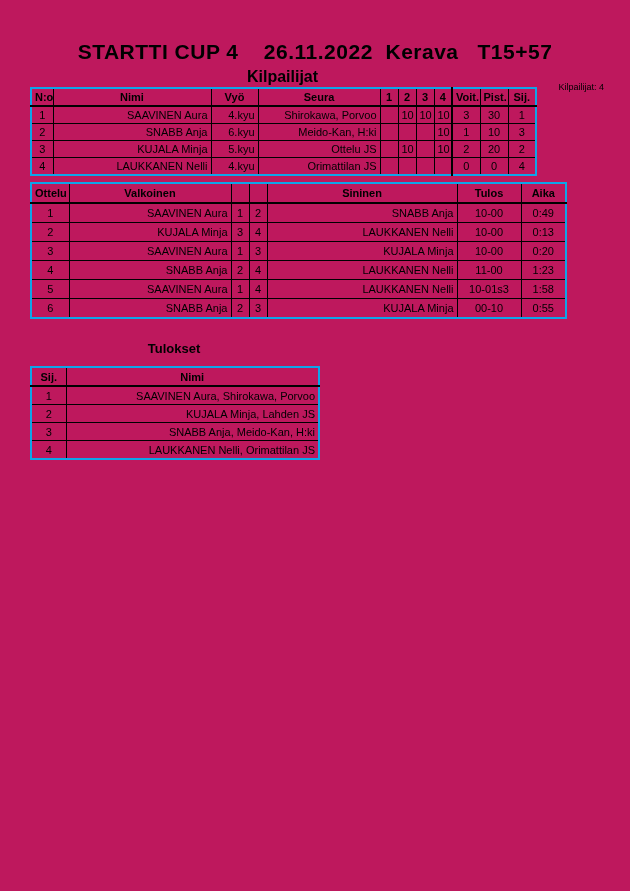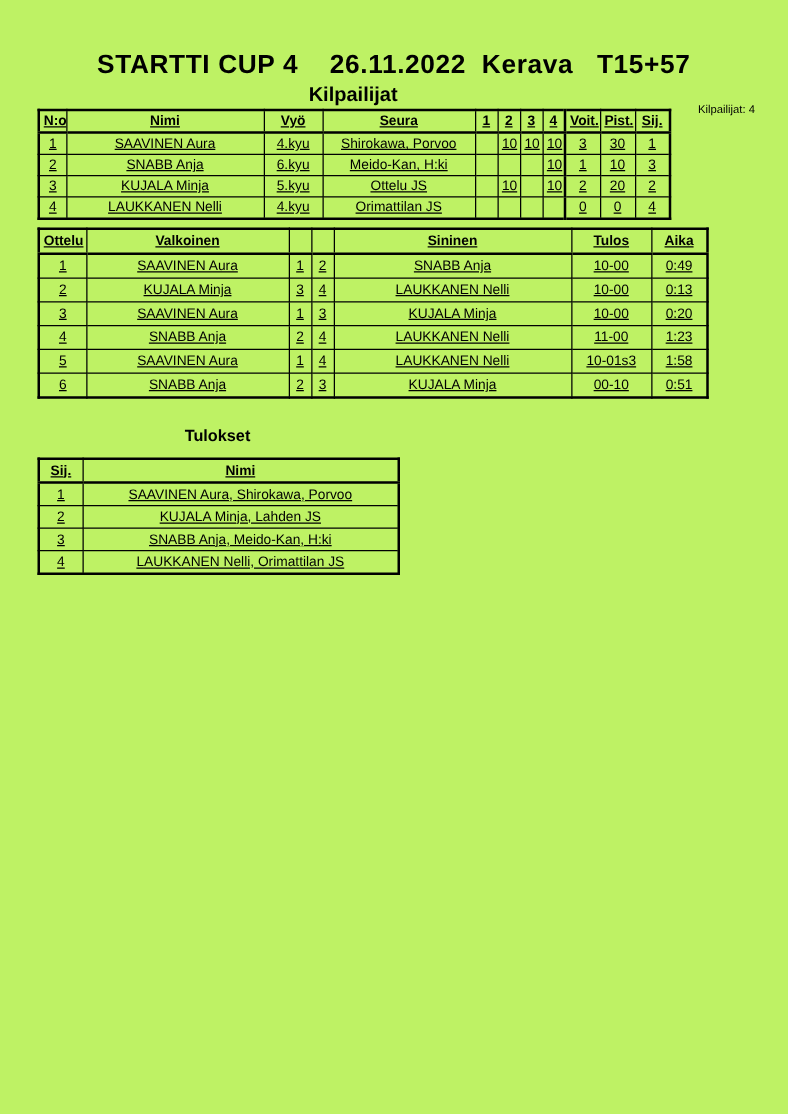--- a/index.html
+++ b/index.html
@@ -1,20 +1,20 @@
 <!DOCTYPE html>
 <html><head>
 <meta charset="utf-8">
 <style>
   html, body { margin: 0; padding: 0; background: #ffffff; }
   .page {
     position: relative;
     width: 630px;
     height: 891px;
-    background: #bef264;
+    background: #be185d;
     font-family: "Liberation Sans", sans-serif;
     color: #000;
     overflow: hidden;
   }
   .title {
     margin: 0;
     padding-top: 40px;
     text-align: center;
     font-size: 21px;
     font-weight: bold;
@@ -33,30 +33,30 @@
     border-collapse: collapse;
     table-layout: fixed;
     font-size: 11px;
   }
   th, td {
     border: 1px solid #000;
     padding: 0 3px;
     overflow: hidden;
     white-space: nowrap;
   }
-  table { border: 2px solid #000000; text-decoration: underline; }
+  table { border: 2px solid #0ea5e9; }
   thead th { border-bottom: 2px solid #000; font-weight: bold; }
   .t1 { margin: 3px 0 0 30px; width: 505px; }
   .t1 td, .t1 th { height: 16px; }
   .t2 { margin: 6px 12px 0 30px; width: 535px; }
   .t2 td, .t2 th { height: 18px; }
   .t3 { margin: 7px 0 0 30px; width: 288px; }
   .t3 td, .t3 th { height: 17px; }
   .c { text-align: center; }
-  .l { text-align: center; }
+  .l { text-align: right; }
   .thick-left { border-left: 2px solid #000; }
   .lbl-ottelut { width: 535px; margin: 30px 0 0 30px; }
   .lbl-tulokset { width: 288px; margin: 22px 0 10px 30px; font-size: 13px; }
 </style>
 </head>
 <body>
 
 <div class="page">
 
   <h1 class="title">STARTTI CUP 4    26.11.2022  Kerava   T15+57</h1>
@@ -219,21 +219,21 @@
         <td class="c">10-01s3</td>
         <td class="c">1:58</td>
       </tr>
       <tr>
         <td class="c">6</td>
         <td class="l">SNABB Anja</td>
         <td class="c">2</td>
         <td class="c">3</td>
         <td class="l">KUJALA Minja</td>
         <td class="c">00-10</td>
-        <td class="c">0:51</td>
+        <td class="c">0:55</td>
       </tr>
     </tbody>
   </table>
 
   <div class="section-label lbl-tulokset">Tulokset</div>
 
   <table class="t3">
     <colgroup>
       <col style="width:35px">
         <col style="width:253px">

